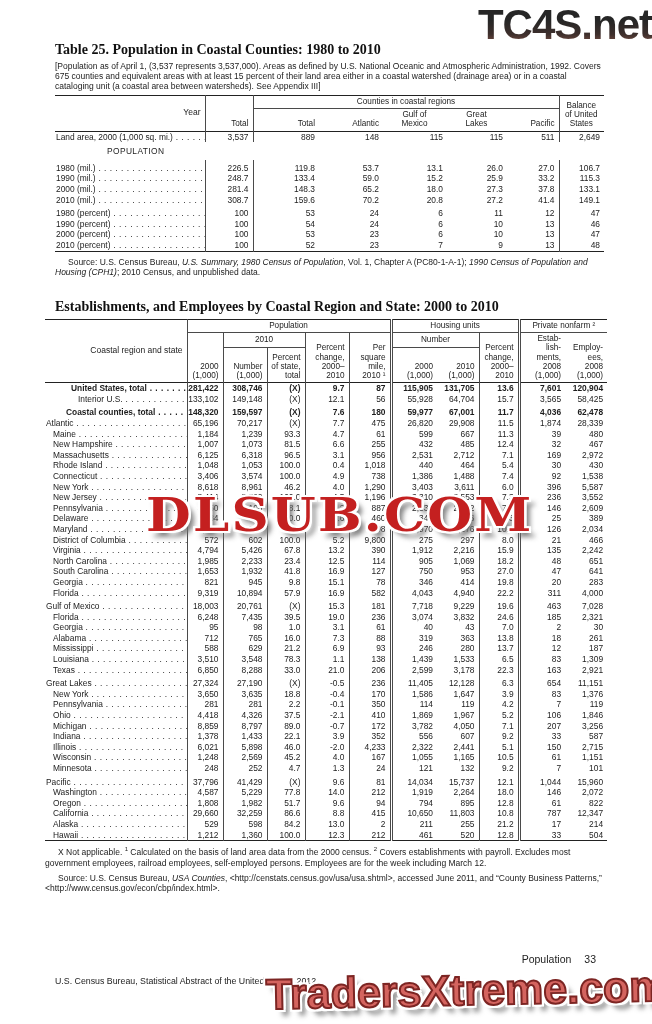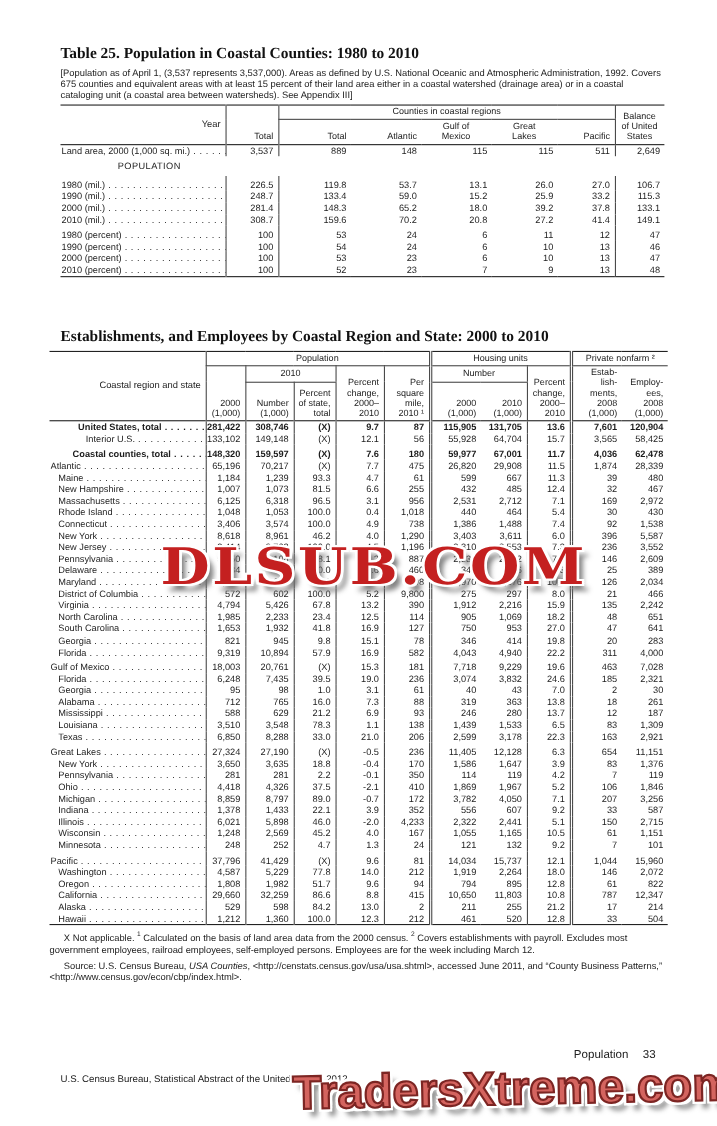--- a/index.html
+++ b/index.html
@@ -110,20 +110,21 @@
       3px 0 0 #fff,-3px 0 0 #fff,0 3px 0 #fff,0 -3px 0 #fff,
       3px 3px 0 #fff,-3px -3px 0 #fff,3px -3px 0 #fff,-3px 3px 0 #fff,
       6px 7px 5px rgba(110,110,110,.8);
   }
 </style>
 </head>
 <body>
 
 <div class="page">
 
+  <div class="wm-top">TC4S.net</div>
 
   <section class="t25-block">
     <h1 class="title">Table 25. Population in Coastal Counties: 1980 to 2010</h1>
     <p class="headnote">[Population as of April 1, (3,537 represents 3,537,000). Areas as defined by U.S. National Oceanic and Atmospheric Administration, 1992. Covers 675 counties and equivalent areas with at least 15 percent of their land area either in a coastal watershed (drainage area) or in a coastal cataloging unit (a coastal area between watersheds). See Appendix III]</p>
     <table class="t25t">
       <colgroup>
         <col style="width:150px">
           <col style="width:48px">
           <col style="width:66px">
           <col style="width:64px">
@@ -192,21 +193,21 @@
             <td class="num">115.3</td>
           </tr>
           <tr>
             <td class="lbl lv-rg">
               <div class="leader">2000 (mil.)</div>
             </td>
             <td class="num">281.4</td>
             <td class="num">148.3</td>
             <td class="num">65.2</td>
             <td class="num">18.0</td>
-            <td class="num">39.2</td>
+            <td class="num">27.3</td>
             <td class="num">37.8</td>
             <td class="num">133.1</td>
           </tr>
           <tr>
             <td class="lbl lv-rg">
               <div class="leader">2010 (mil.)</div>
             </td>
             <td class="num">308.7</td>
             <td class="num">159.6</td>
             <td class="num">70.2</td>
@@ -258,20 +259,21 @@
             <td class="num">100</td>
             <td class="num">52</td>
             <td class="num">23</td>
             <td class="num">7</td>
             <td class="num">9</td>
             <td class="num">13</td>
             <td class="num">48</td>
           </tr>
         </tbody>
     </table>
+    <p class="source"><span>Source: U.S. Census Bureau, </span><em>U.S. Summary, 1980 Census of Population</em><span>, Vol. 1, Chapter A (PC80-1-A-1); </span><em>1990 Census of Population and Housing (CPH1)</em><span>; 2010 Census, and unpublished data.</span></p>
   </section>
 
   <section class="t26-block">
     <h1 class="title">Establishments, and Employees by Coastal Region and State: 2000 to 2010</h1>
     <table class="t26t">
       <colgroup>
         <col style="width:142px">
           <col style="width:36px">
           <col style="width:44px">
           <col style="width:38px">

